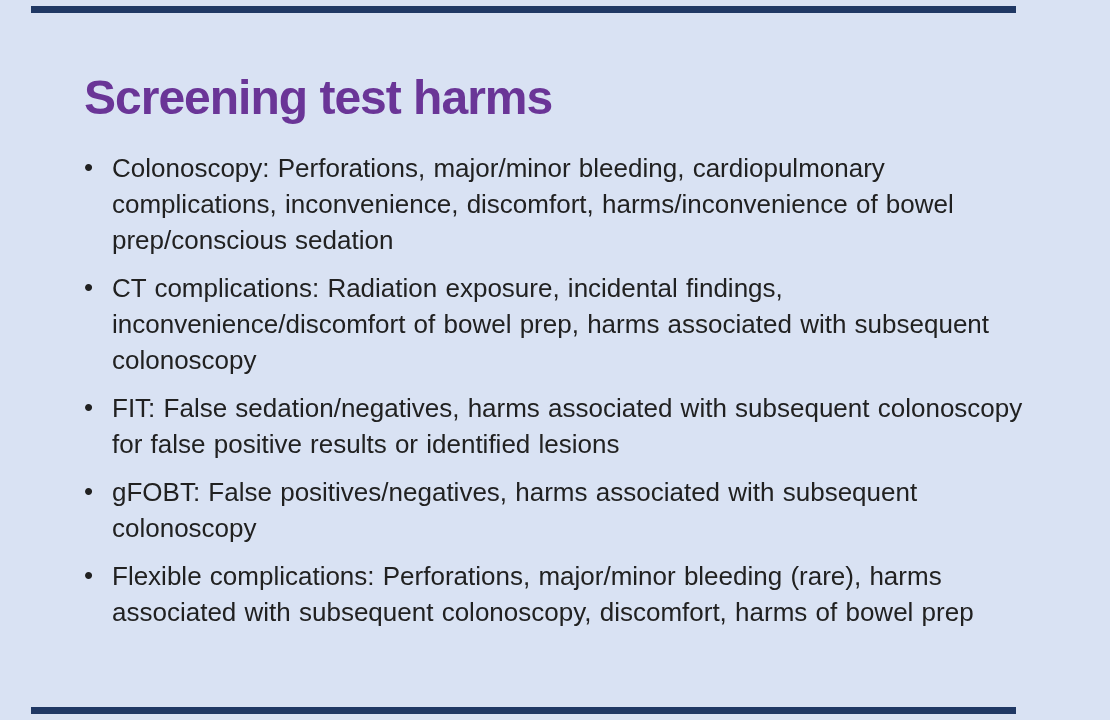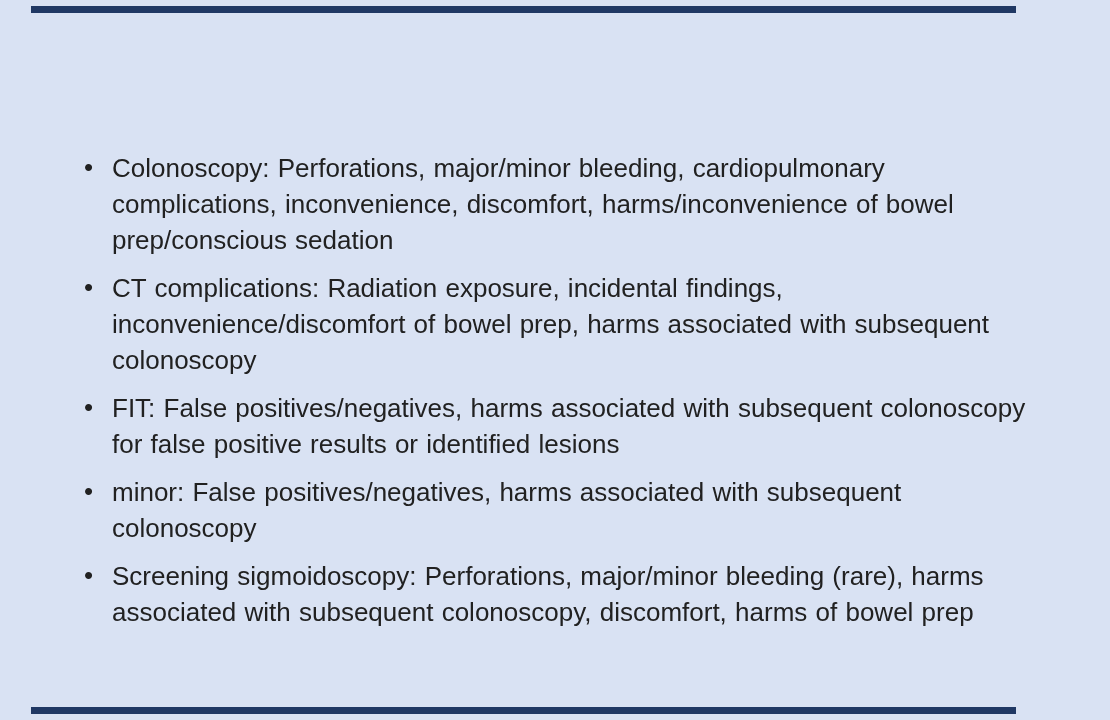--- a/index.html
+++ b/index.html
@@ -62,21 +62,22 @@
   }
   .bullets .lead {
     font-weight: 400;
   }
 </style>
 </head>
 <body>
 
 <div class="slide">
   <div class="accent-bar top"></div>
+  <h1 class="title">Screening test harms</h1>
   <ul class="bullets" id="bullet-list">
       <li><span class="marker">•</span><span class="lead">Colonoscopy:</span><span> Perforations, major/minor bleeding, cardiopulmonary complications, inconvenience, discomfort, harms/inconvenience of bowel prep/conscious sedation</span></li>
       <li><span class="marker">•</span><span class="lead">CT complications:</span><span> Radiation exposure, incidental findings, inconvenience/discomfort of bowel prep, harms associated with subsequent colonoscopy</span></li>
-      <li><span class="marker">•</span><span class="lead">FIT</span><span>: False positives/negatives, harms associated with subsequent colonoscopy for false positive results or identified lesions</span></li>
-      <li><span class="marker">•</span><span class="lead">minor:</span><span> False positives/negatives, harms associated with subsequent colonoscopy</span></li>
-      <li><span class="marker">•</span><span class="lead">Screening sigmoidoscopy</span><span>: Perforations, major/minor bleeding (rare), harms associated with subsequent colonoscopy, discomfort, harms of bowel prep</span></li>
+      <li><span class="marker">•</span><span class="lead">FIT</span><span>: False sedation/negatives, harms associated with subsequent colonoscopy for false positive results or identified lesions</span></li>
+      <li><span class="marker">•</span><span class="lead">gFOBT:</span><span> False positives/negatives, harms associated with subsequent colonoscopy</span></li>
+      <li><span class="marker">•</span><span class="lead">Flexible complications</span><span>: Perforations, major/minor bleeding (rare), harms associated with subsequent colonoscopy, discomfort, harms of bowel prep</span></li>
     </ul>
   <div class="accent-bar bottom"></div>
 </div>
 
 </body></html>

